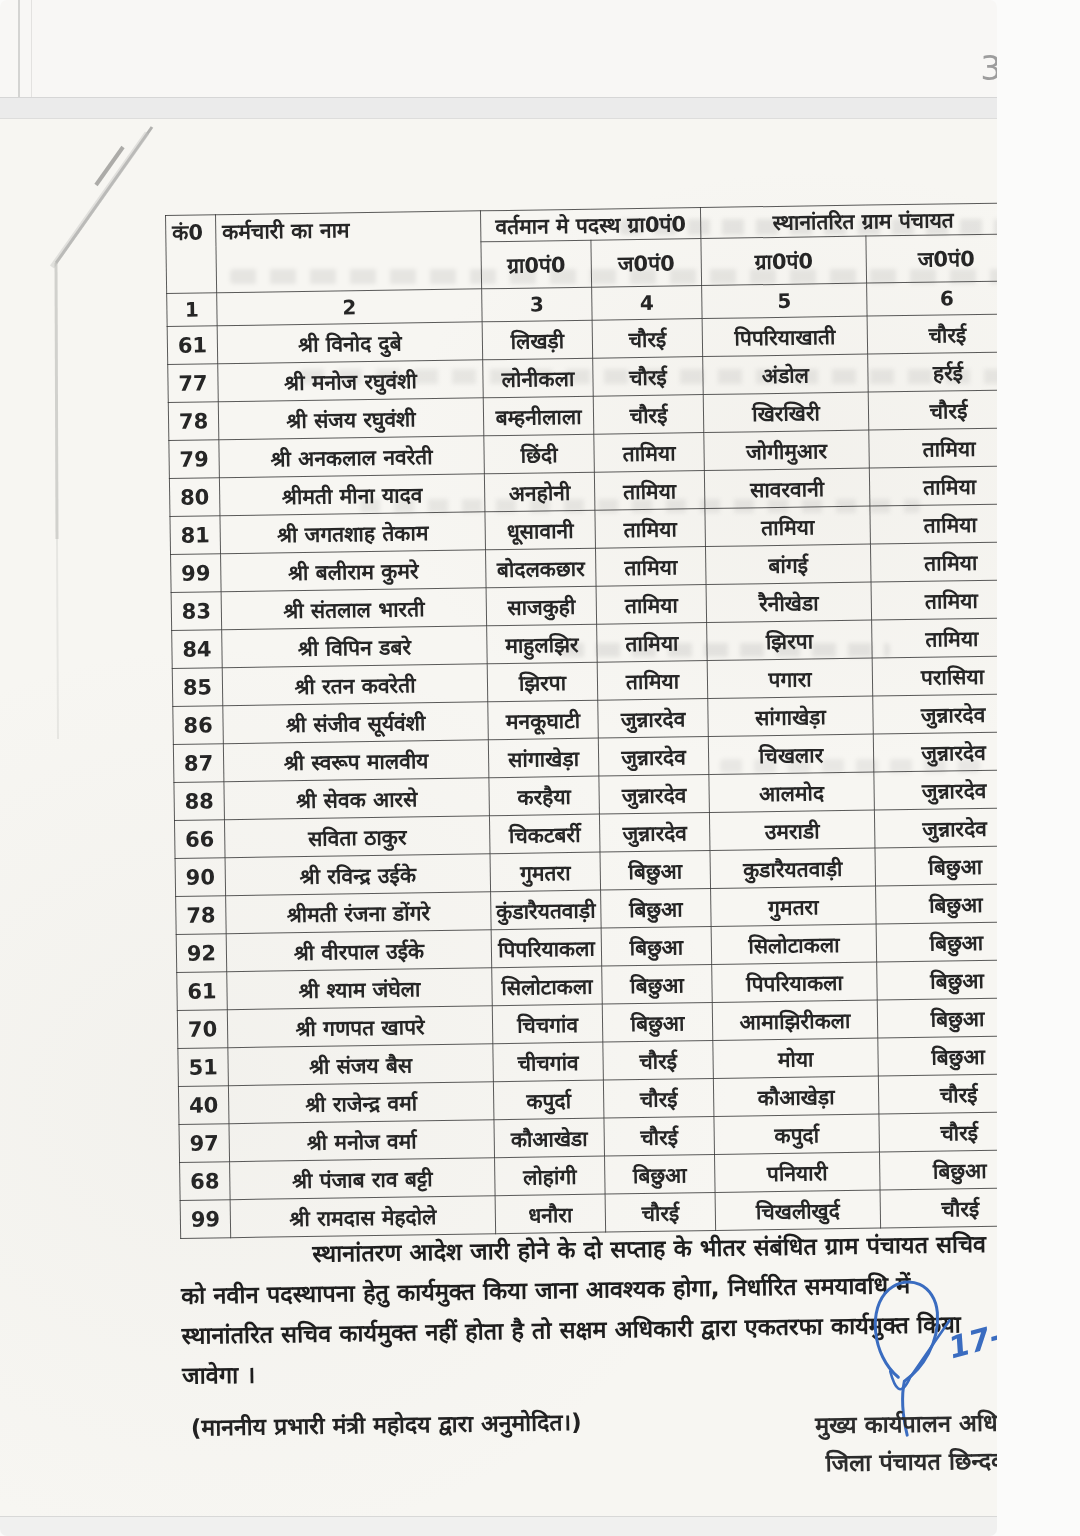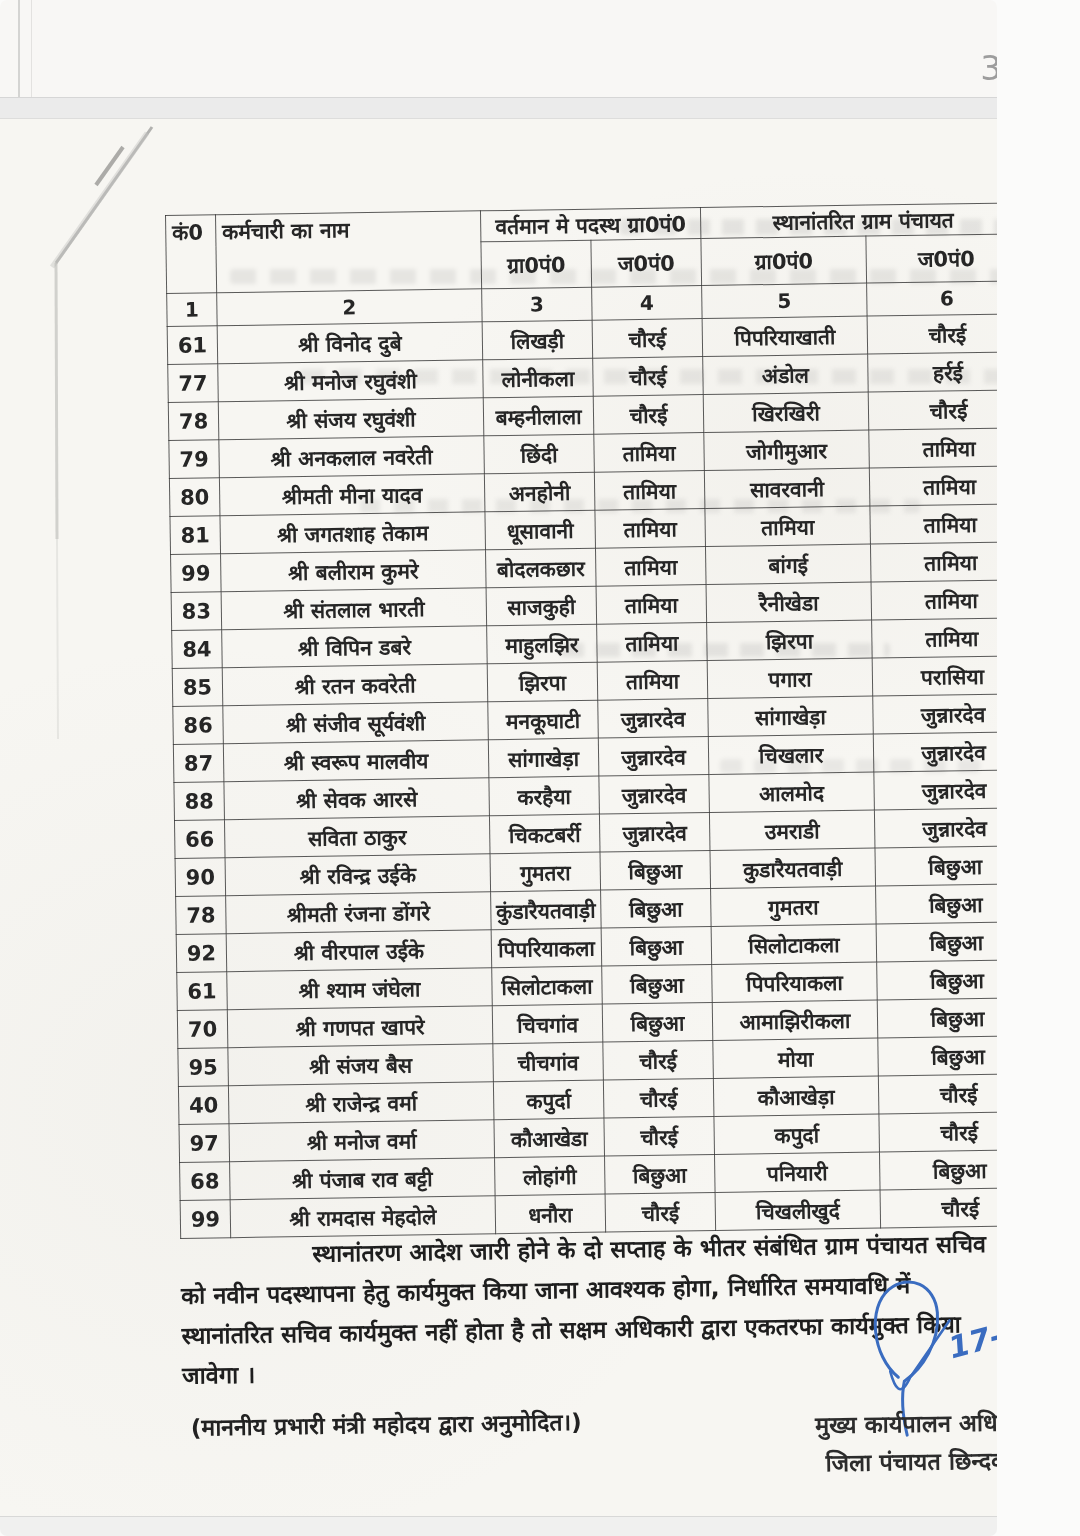--- a/index.html
+++ b/index.html
@@ -295,21 +295,21 @@
         <tr class="dr">
           <td>70</td>
           <td class="c-name-cell">श्री गणपत खापरे</td>
           <td>चिचगांव</td>
           <td>बिछुआ</td>
           <td>आमाझिरीकला</td>
           <td>बिछुआ</td>
         </tr>
 
         <tr class="dr">
-          <td>95</td>
+          <td>51</td>
           <td class="c-name-cell">श्री संजय बैस</td>
           <td>चीचगांव</td>
           <td>चौरई</td>
           <td>मोया</td>
           <td>बिछुआ</td>
         </tr>
 
         <tr class="dr">
           <td>40</td>
           <td class="c-name-cell">श्री राजेन्द्र वर्मा</td>

